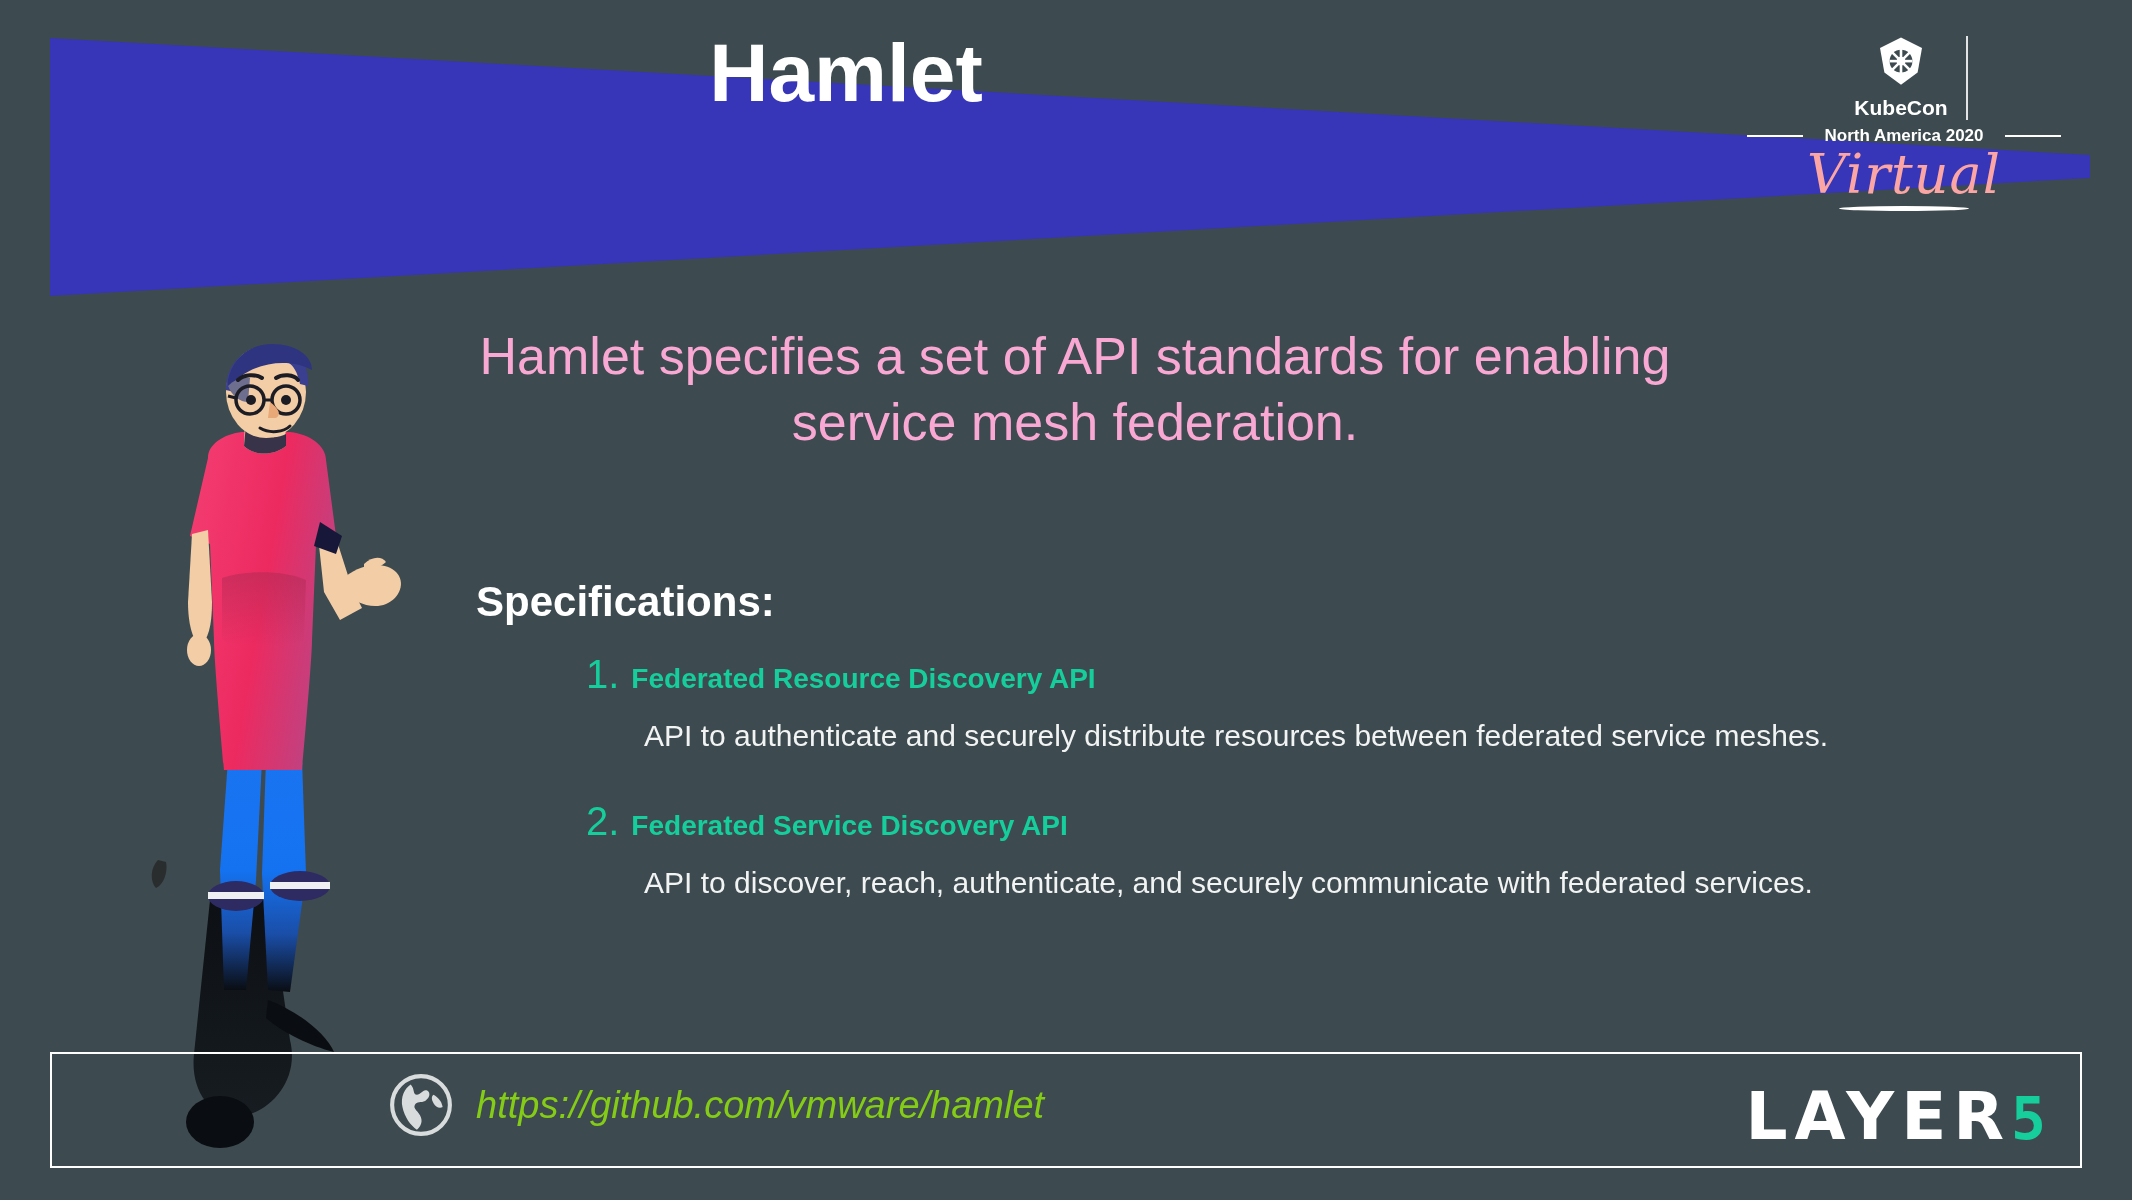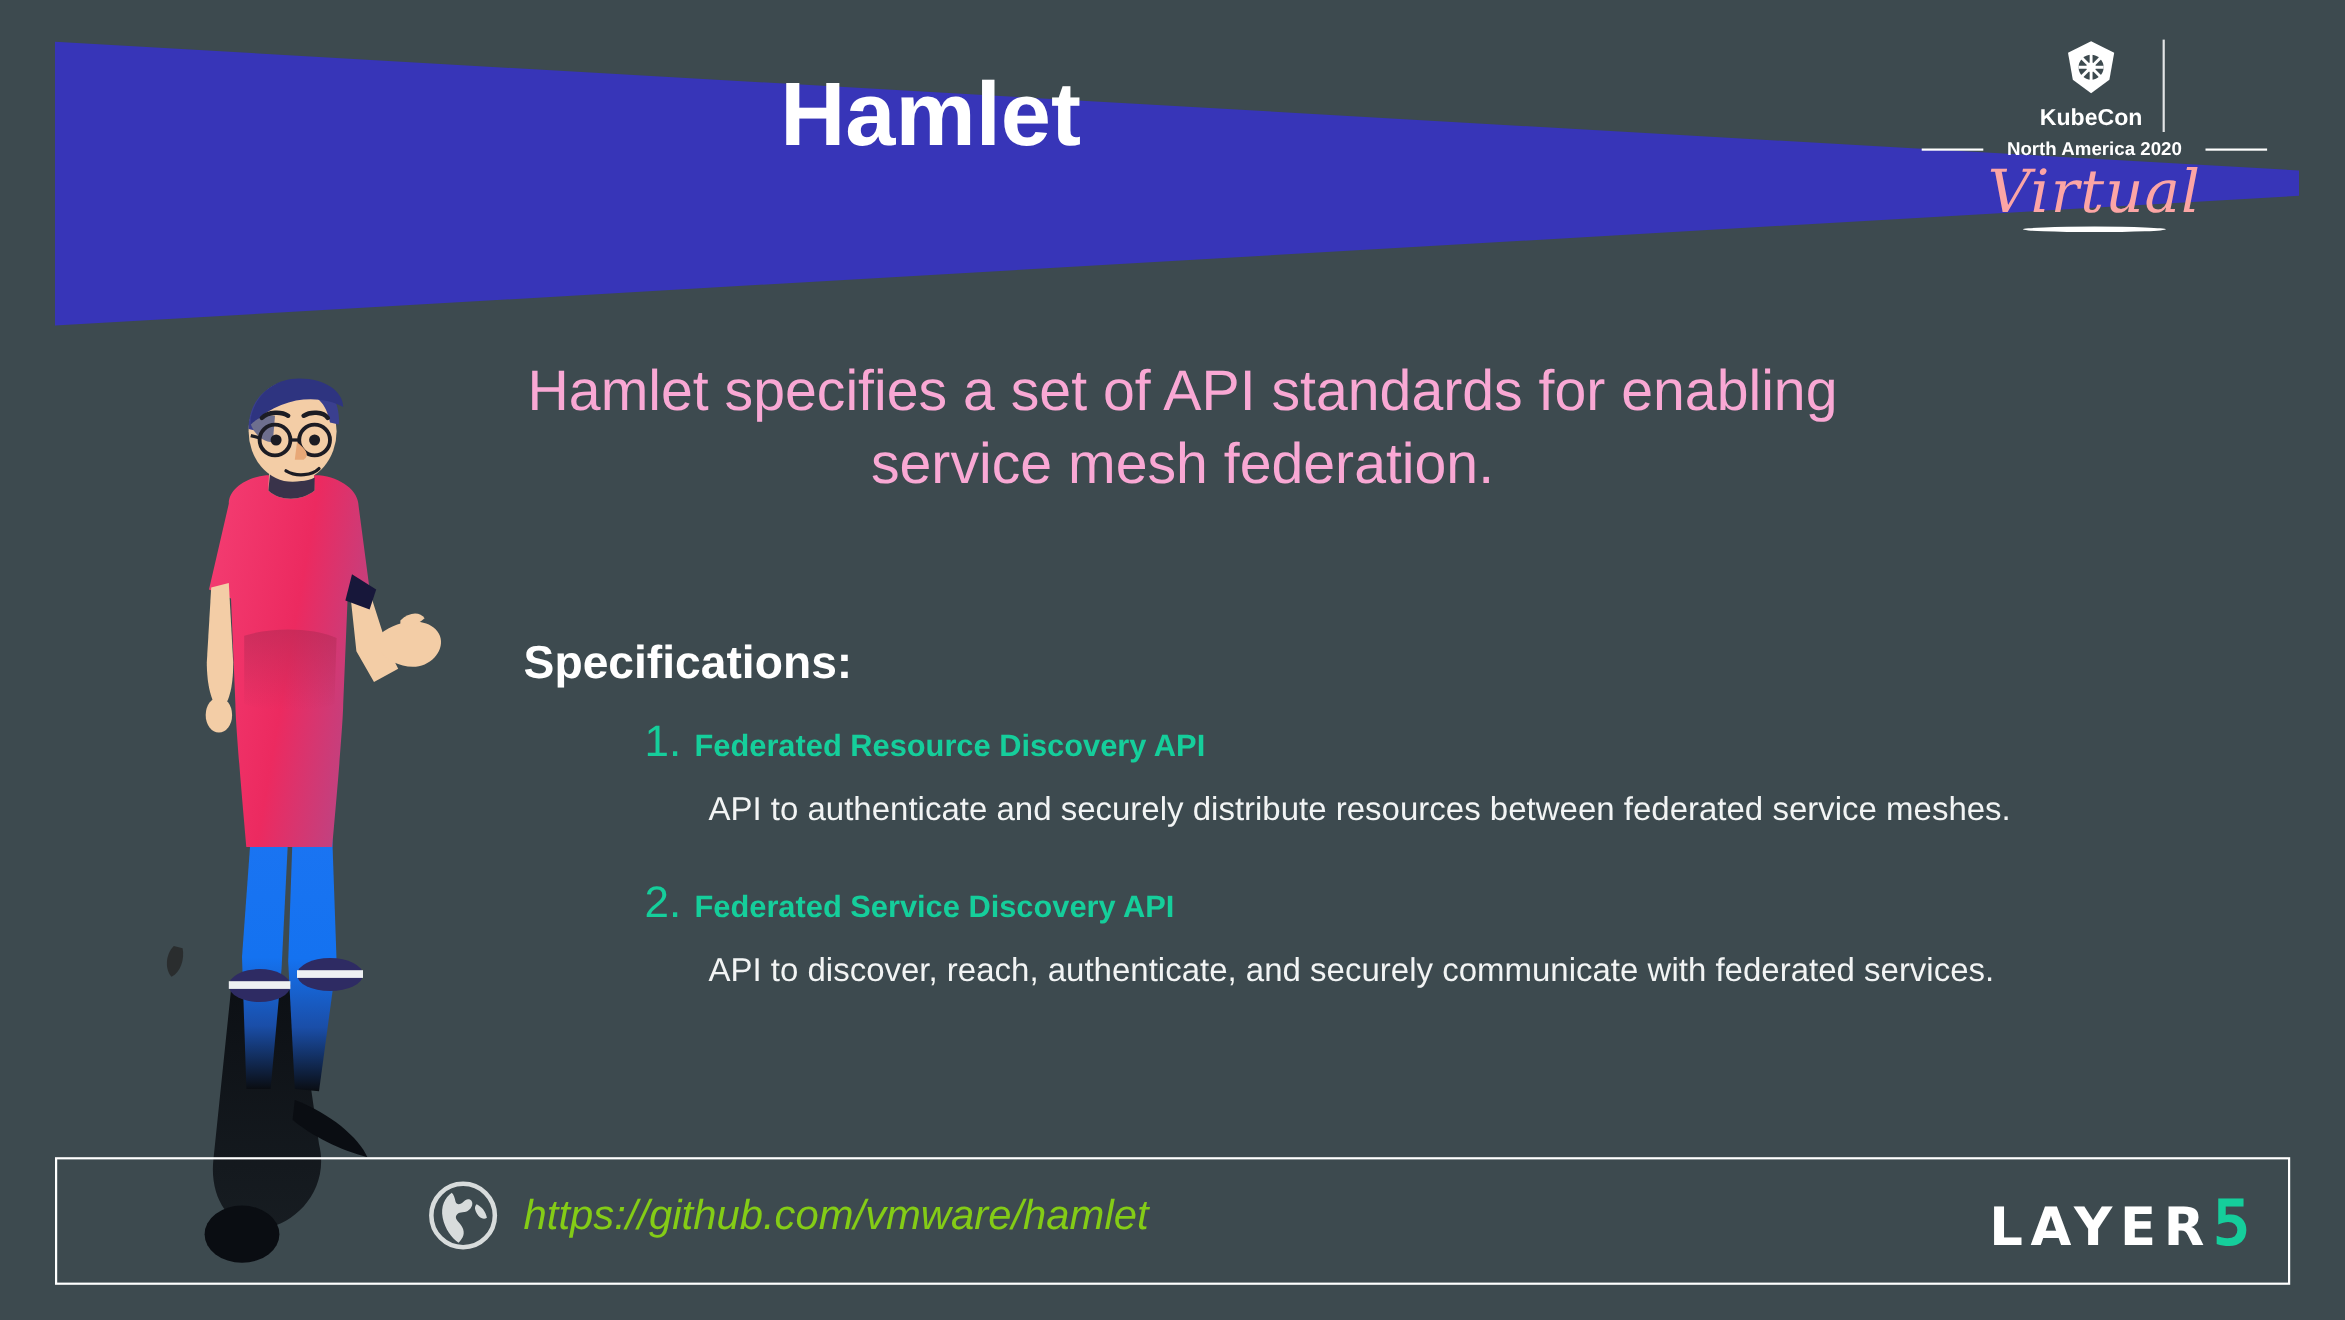--- a/index.html
+++ b/index.html
@@ -19,21 +19,21 @@
   
   #header-banner {
     position: absolute;
     left: 0; top: 0;
     width: 2132px; height: 320px;
     pointer-events: none;
   }
   #title-block {
     position: absolute;
     left: 0;
-    top: 64px;
+    top: 32px;
     width: 1692px;
     text-align: center;
   }
   #slide-title {
     font-size: 82px;
     font-weight: bold;
     color: #ffffff;
     letter-spacing: 0px;
     line-height: 1.0;
     margin: 0;
@@ -183,21 +183,21 @@
     white-space: nowrap;
   }
   #layer5-logo {
     position: absolute;
     right: 86px;
     top: 1078px;
     display: flex;
     align-items: baseline;
   }
   .l5-word {
-    font-size: 48px;
+    font-size: 66px;
     font-weight: bold;
     letter-spacing: 7px;
     color: #ffffff;
     font-family: "DejaVu Sans", sans-serif;
   }
   .l5-five {
     font-size: 58px;
     font-weight: bold;
     color: #15ce9b;
     font-family: "DejaVu Sans Mono", monospace;

